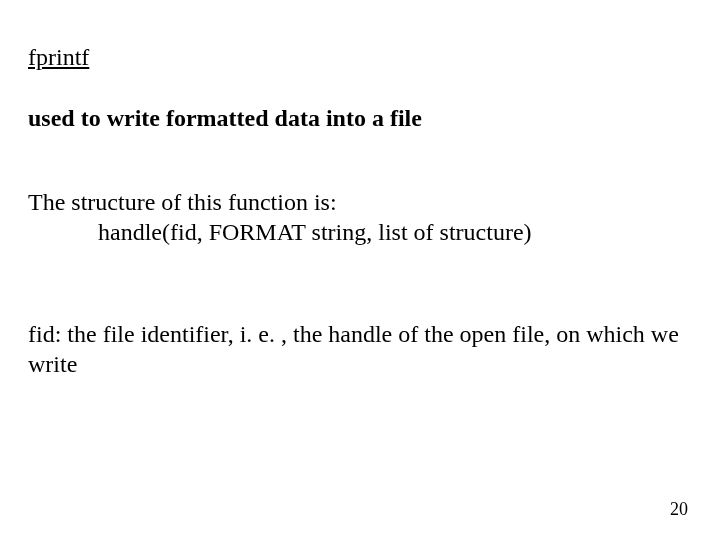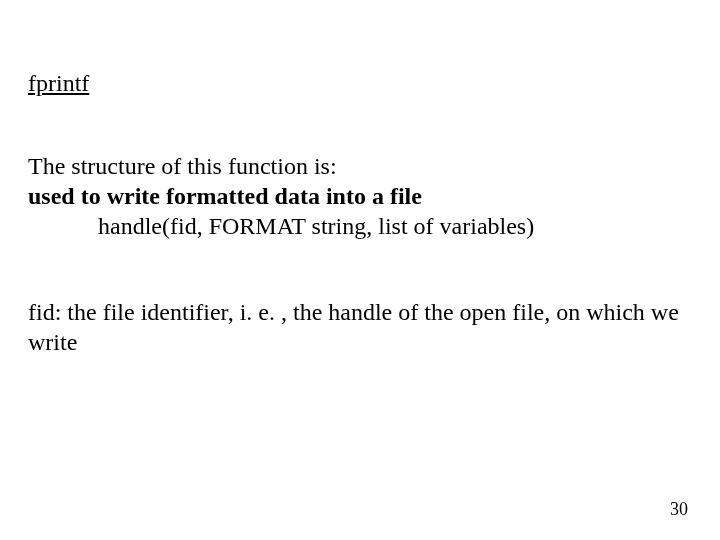--- a/index.html
+++ b/index.html
@@ -10,57 +10,57 @@
     background: #fff;
     font-family: "Times New Roman", Times, serif;
     color: #000;
     position: relative;
     overflow: hidden;
   }
   .slide {
     box-sizing: border-box;
     width: 720px;
     height: 540px;
-    padding: 70px 28px 0 28px;
+    padding: 44px 28px 0 28px;
     position: relative;
   }
   .title {
     font-size: 24px;
     text-decoration: underline;
     margin-bottom: 32px;
   }
   .line {
     font-size: 24px;
     line-height: 1.25;
   }
   .bold { font-weight: bold; }
   .gap-large { margin-top: 54px; }
-  .gap-med   { margin-top: 56px; }
+  .gap-med   { margin-top: 72px; }
   .indent { padding-left: 70px; }
   .ul { }
   .pagenum {
     position: absolute;
     right: 32px;
     bottom: 20px;
     font-size: 18px;
   }
 </style>
 </head>
 <body>
 
 <div class="slide">
 
   <div class="title">fprintf</div>
 
+  <div class="line bold">used to write formatted data into a file</div>
+
   <div class="line gap-large">The structure of this function is:</div>
-
-  <div class="line bold">used to write formatted data into a file</div>
   <div class="line indent">
-    <span>handle(</span><span class="ul">fid</span><span>, FORMAT string, list of variables)</span>
+    <span>handle(</span><span class="ul">fid</span><span>, FORMAT string, list of structure)</span>
   </div>
 
   <div class="line gap-med">
     <span class="ul">fid</span><span>: the file identifier, i. e. , the handle of the open file, on which we write</span>
   </div>
 
-  <div class="pagenum">30</div>
+  <div class="pagenum">20</div>
 
 </div>
 
 </body></html>

